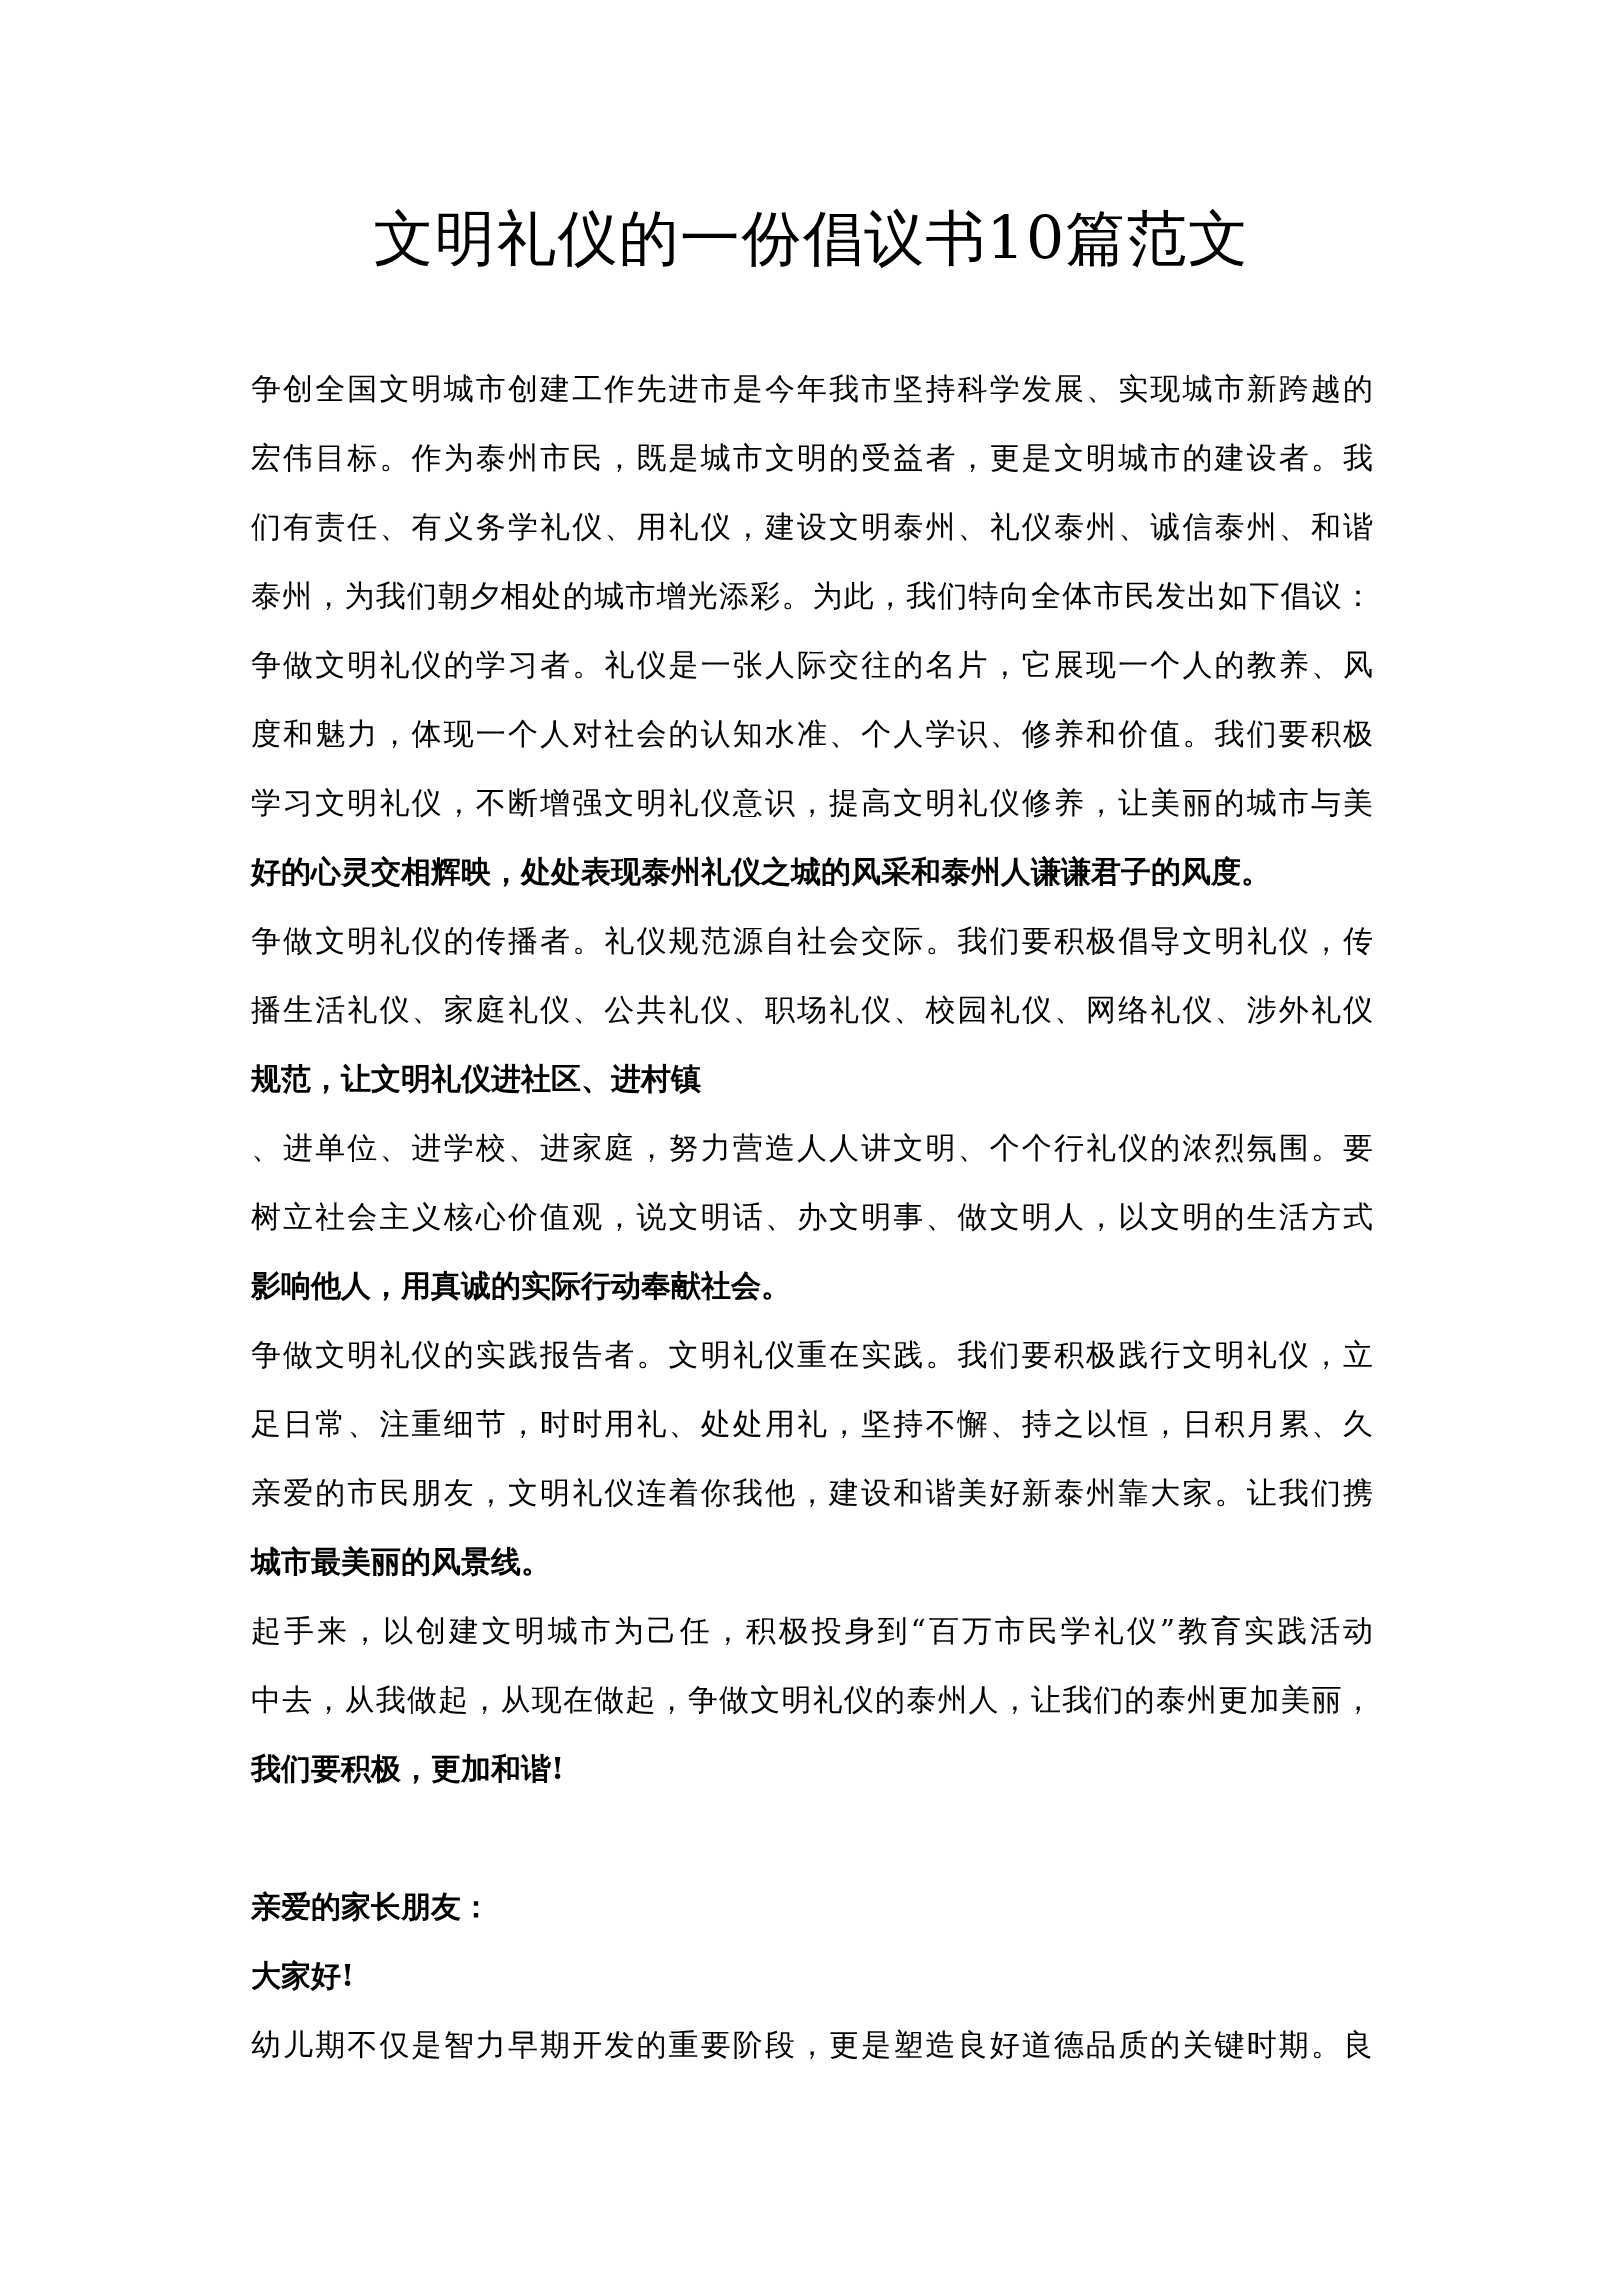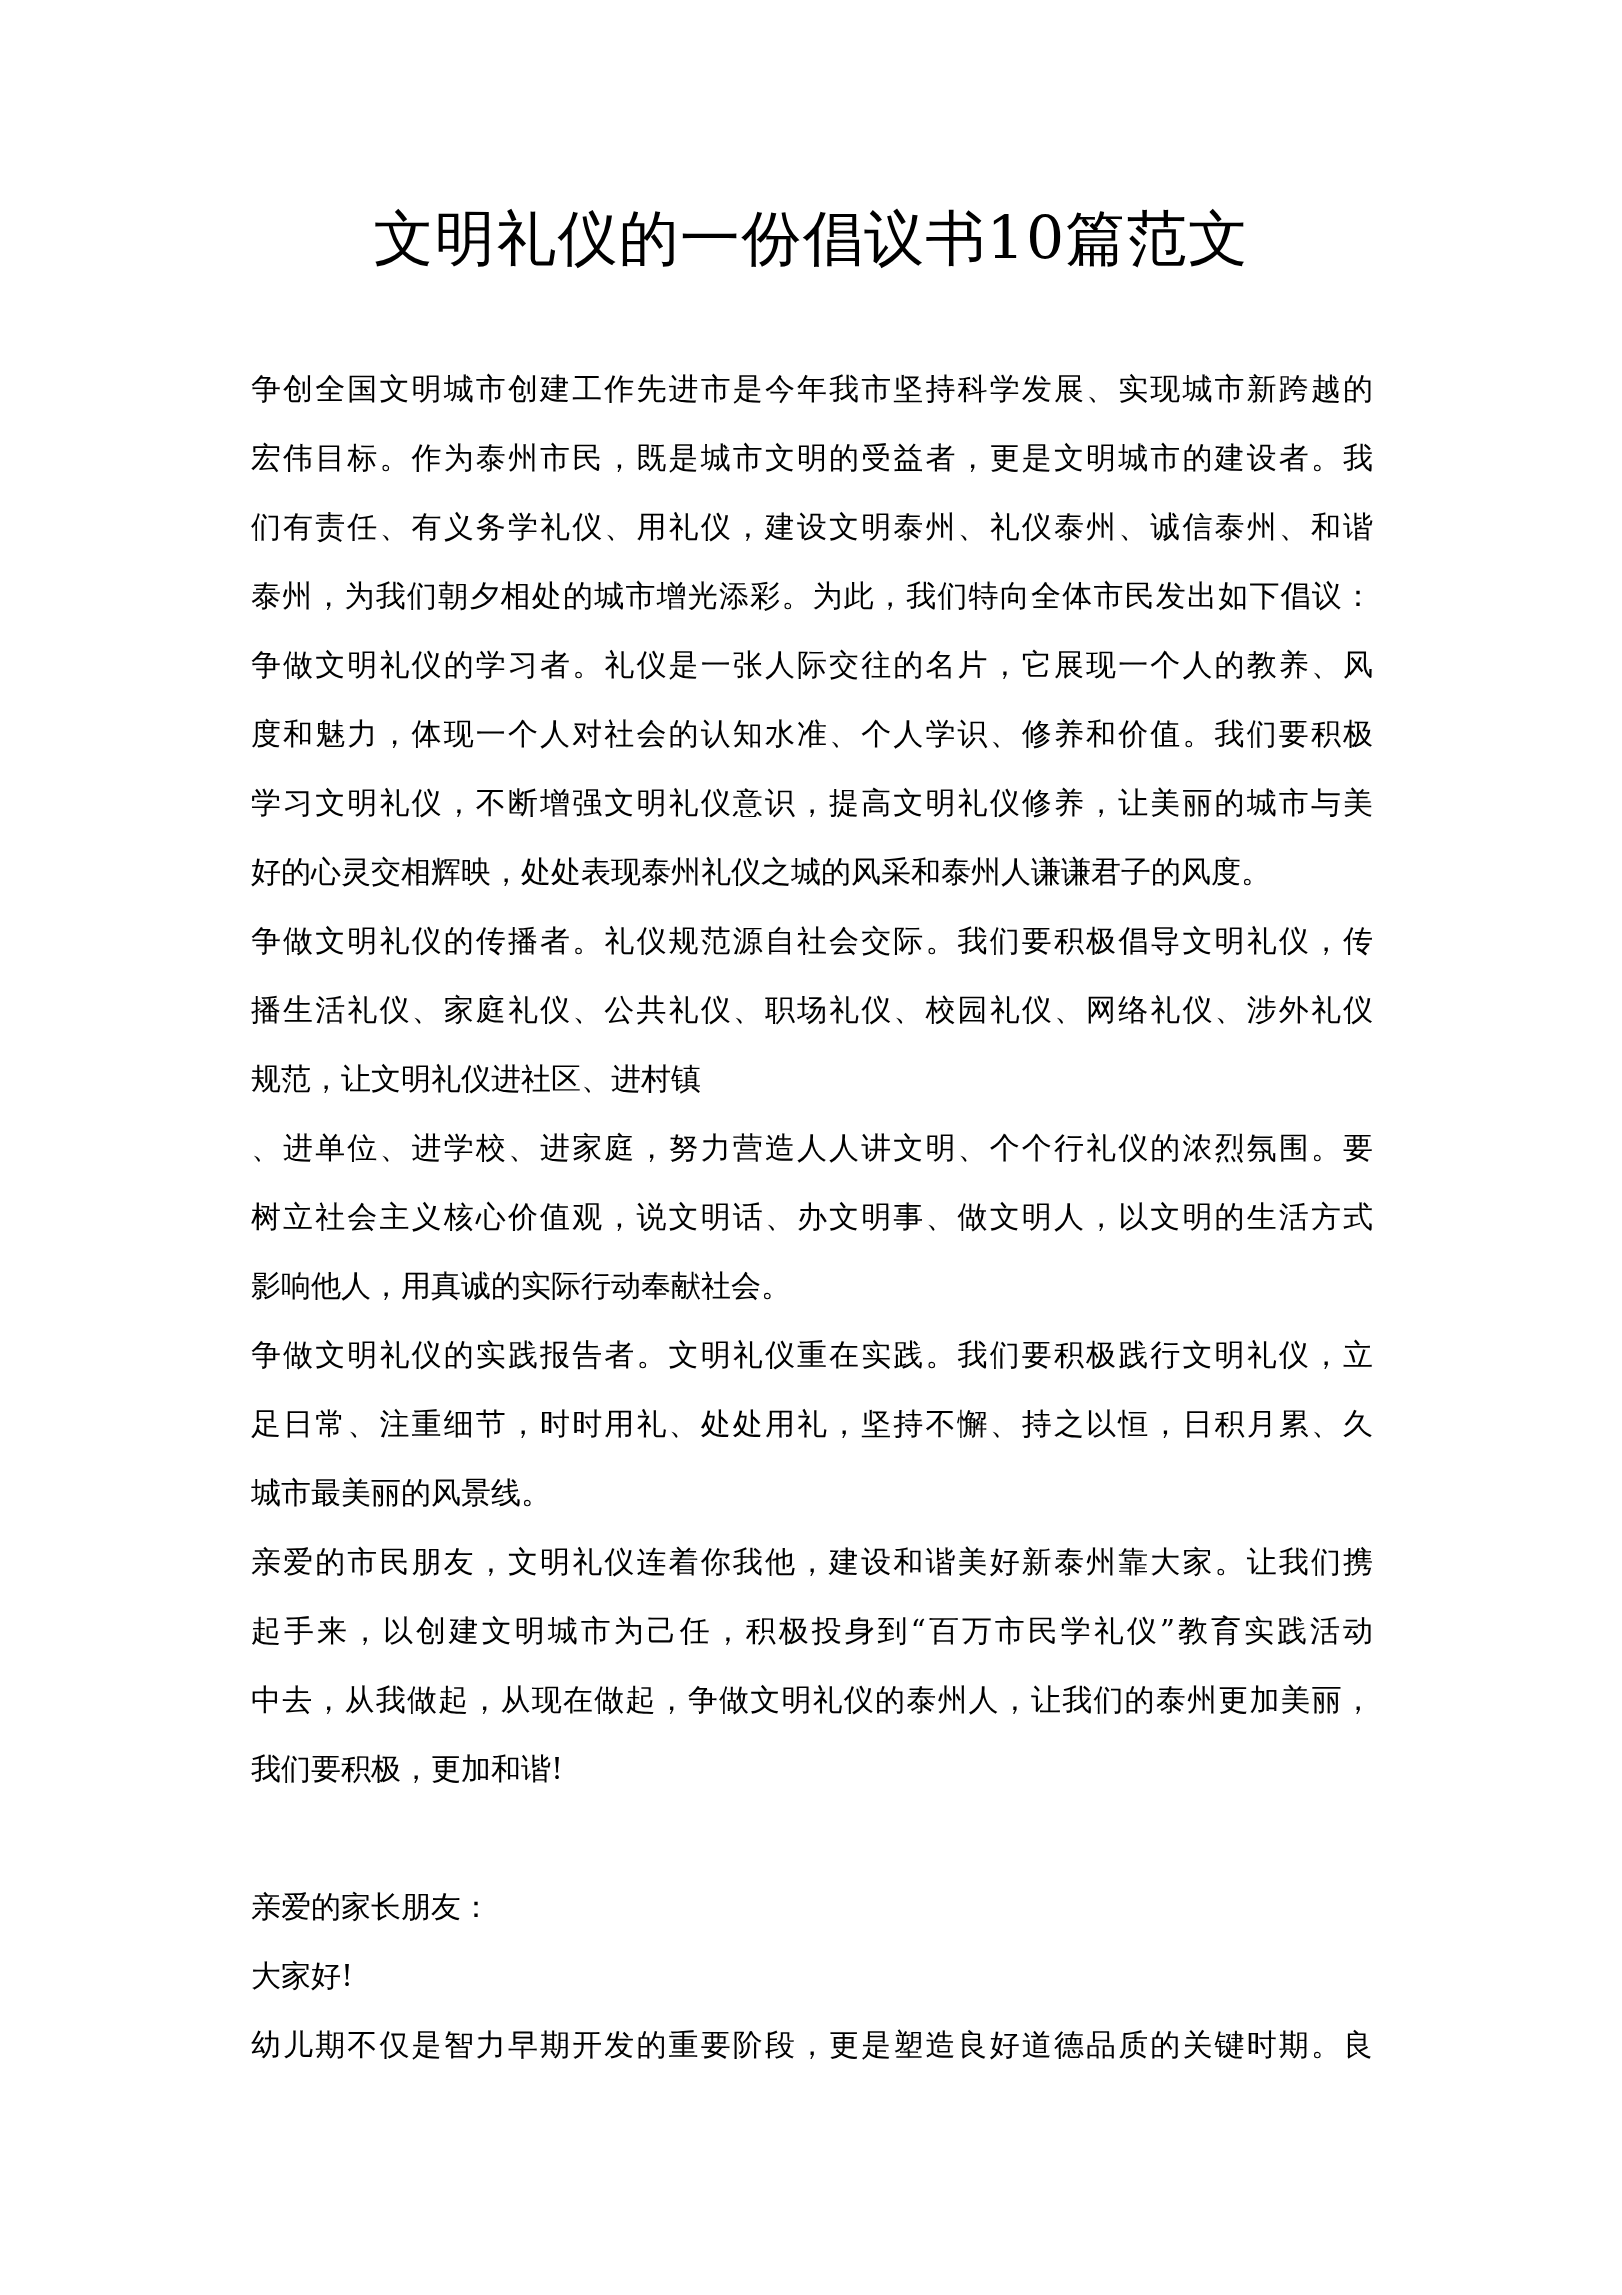--- a/index.html
+++ b/index.html
@@ -46,20 +46,21 @@
     font-size: 30px;
     line-height: 64px;
     height: 64px;
     white-space: nowrap;
     text-align: justify;
     text-align-last: justify;
     margin: 5px;
   }
   .line.last {
     text-align-last: left;
+    font-weight: bold;
   }
   .spacer {
     display: block;
     height: 64px;
   }
 </style>
 </head>
 <body>
 
 <div class="page">
@@ -75,22 +76,22 @@
     <p class="line">学习文明礼仪，不断增强文明礼仪意识，提高文明礼仪修养，让美丽的城市与美</p>
     <p class="line last">好的心灵交相辉映，处处表现泰州礼仪之城的风采和泰州人谦谦君子的风度。</p>
     <p class="line">争做文明礼仪的传播者。礼仪规范源自社会交际。我们要积极倡导文明礼仪，传</p>
     <p class="line">播生活礼仪、家庭礼仪、公共礼仪、职场礼仪、校园礼仪、网络礼仪、涉外礼仪</p>
     <p class="line last">规范，让文明礼仪进社区、进村镇</p>
     <p class="line">、进单位、进学校、进家庭，努力营造人人讲文明、个个行礼仪的浓烈氛围。要</p>
     <p class="line">树立社会主义核心价值观，说文明话、办文明事、做文明人，以文明的生活方式</p>
     <p class="line last">影响他人，用真诚的实际行动奉献社会。</p>
     <p class="line">争做文明礼仪的实践报告者。文明礼仪重在实践。我们要积极践行文明礼仪，立</p>
     <p class="line">足日常、注重细节，时时用礼、处处用礼，坚持不懈、持之以恒，日积月累、久</p>
+    <p class="line">亲爱的市民朋友，文明礼仪连着你我他，建设和谐美好新泰州靠大家。让我们携</p>
     <p class="line last">城市最美丽的风景线。</p>
-    <p class="line">亲爱的市民朋友，文明礼仪连着你我他，建设和谐美好新泰州靠大家。让我们携</p>
     <p class="line">起手来，以创建文明城市为己任，积极投身到“百万市民学礼仪”教育实践活动</p>
     <p class="line">中去，从我做起，从现在做起，争做文明礼仪的泰州人，让我们的泰州更加美丽，</p>
     <p class="line last">我们要积极，更加和谐!</p>
     <div class="spacer"></div>
     <p class="line last">亲爱的家长朋友：</p>
     <p class="line last">大家好!</p>
     <p class="line">幼儿期不仅是智力早期开发的重要阶段，更是塑造良好道德品质的关键时期。良</p>
   </div>
 </div>
 

